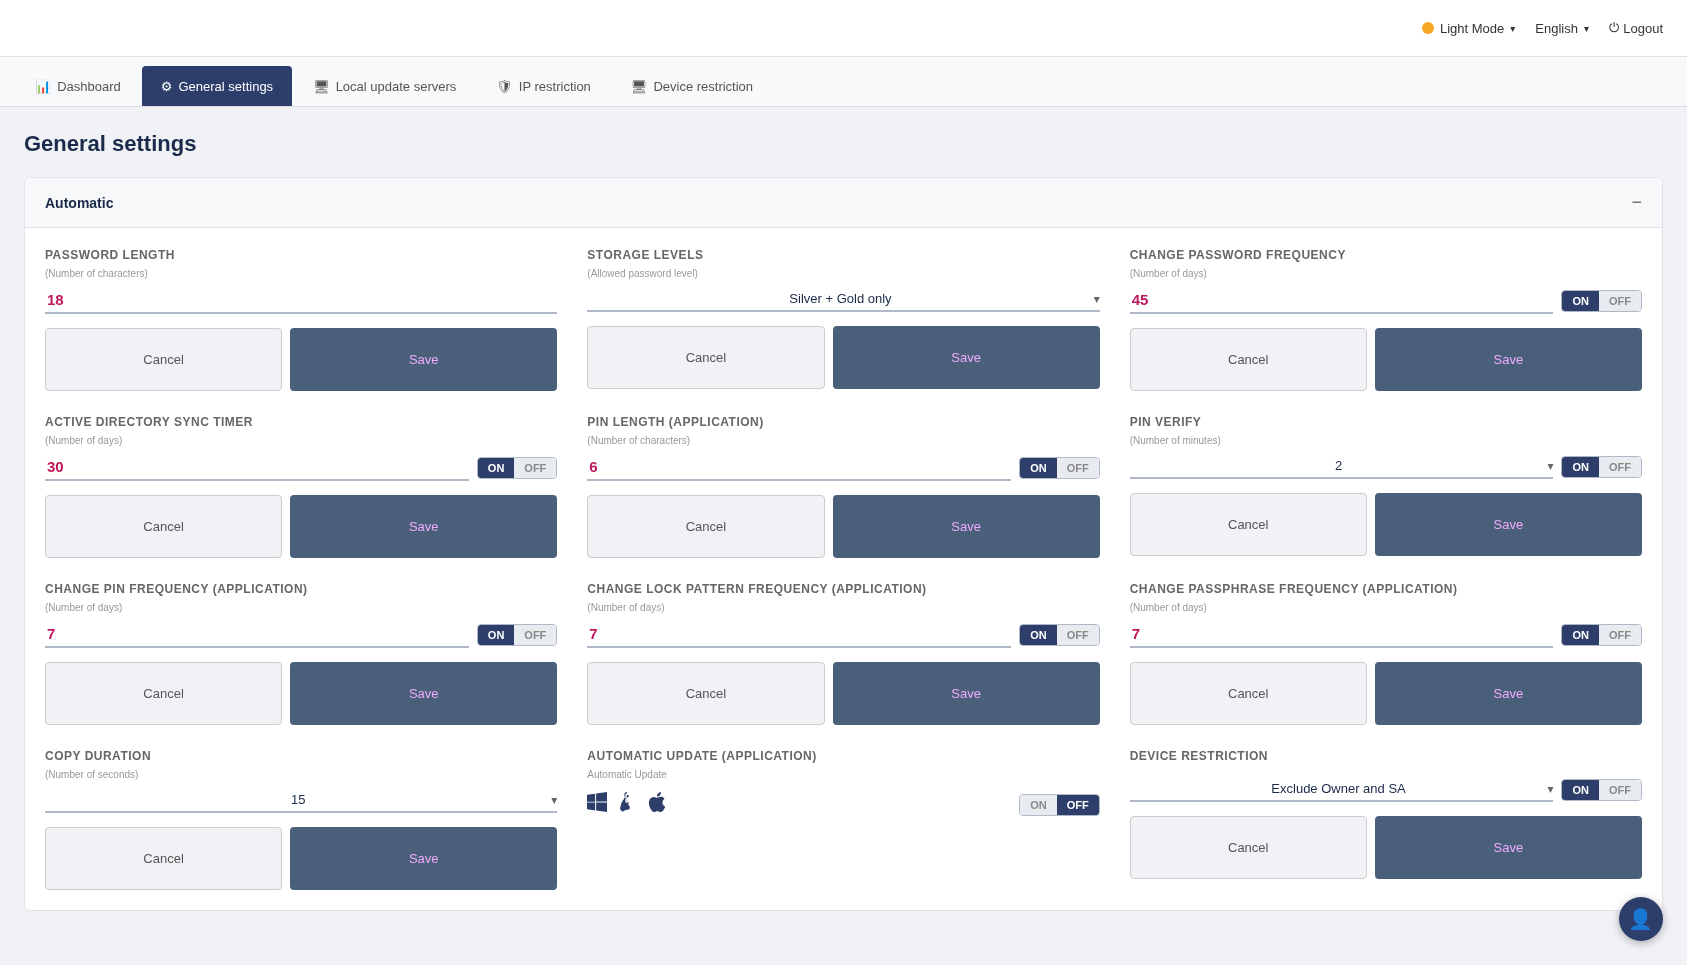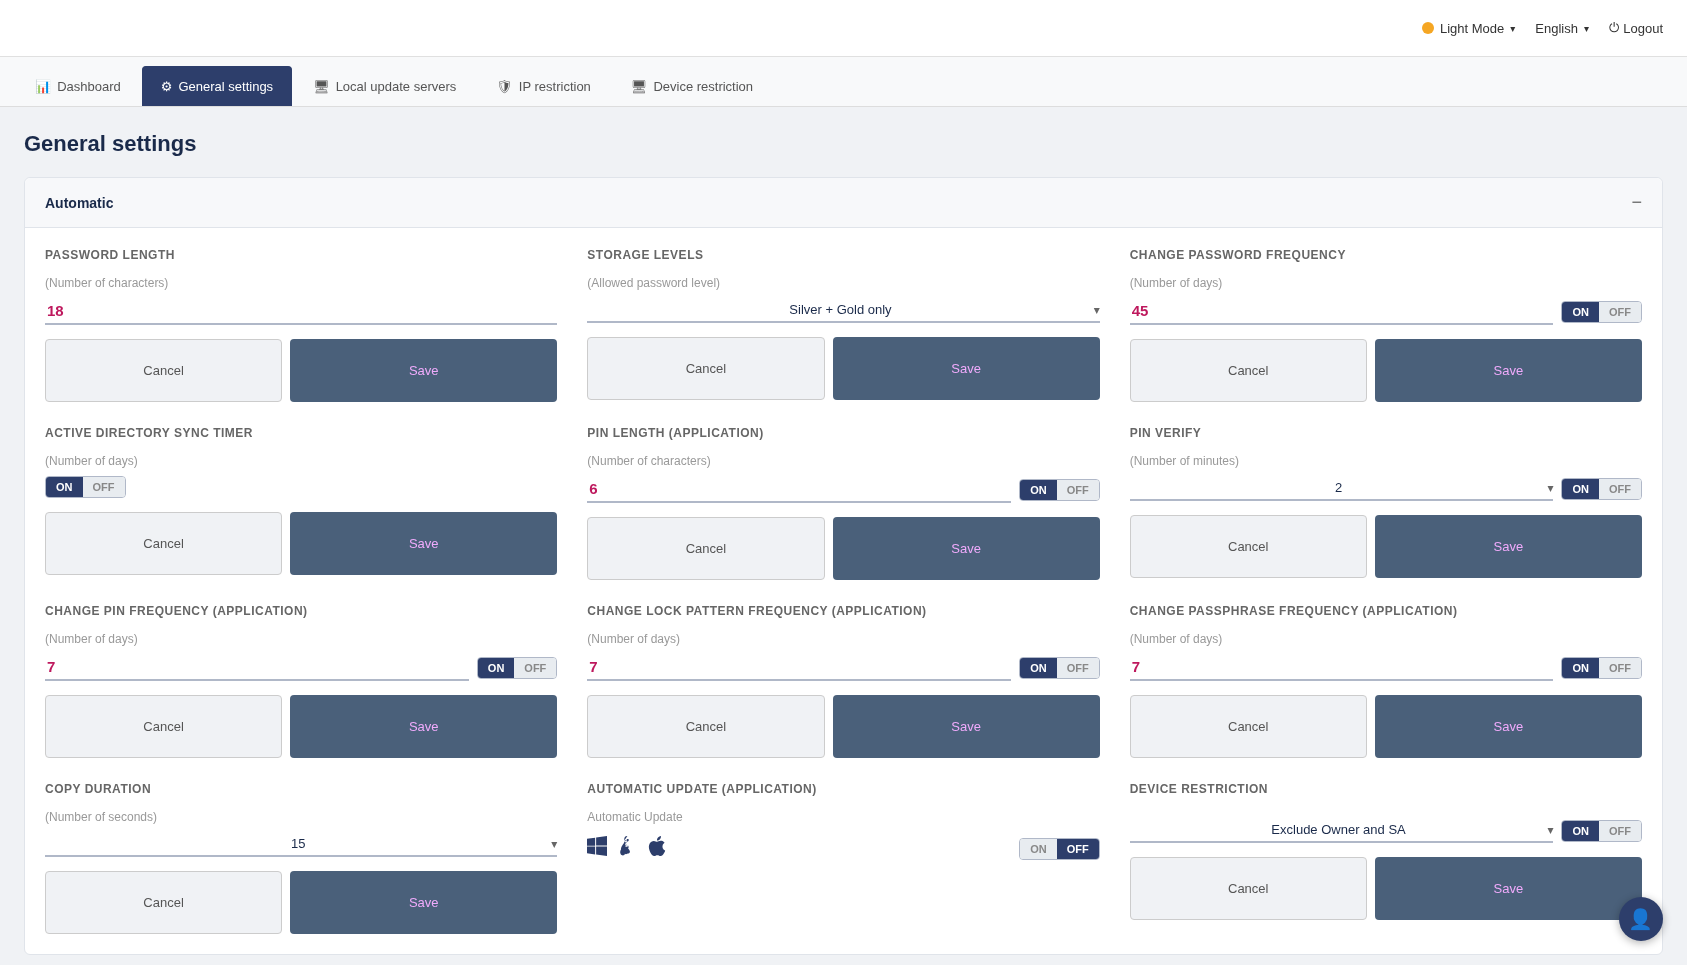--- a/index.html
+++ b/index.html
@@ -118,23 +118,22 @@
       gap: 6px;
     }
     .param-label {
       font-size: 12px;
       font-weight: 700;
       color: #666;
       text-transform: uppercase;
       letter-spacing: 0.5px;
     }
     .param-sublabel {
-      font-size: 12px;
+      font-size: 10px;
       color: #999;
-      margin-top: 8px;
     }
     .param-input-row {
       display: flex;
       align-items: center;
       gap: 8px;
       margin-top: 2px;
     }
     .param-input {
       flex: 1;
       border: none;
@@ -360,20 +359,21 @@
           <div class="btn-row">
             <button class="btn-cancel">Cancel</button>
             <button class="btn-save">Save</button>
           </div>
         </div>
 
         <div class="param-block">
           <span class="param-label">ACTIVE DIRECTORY SYNC TIMER</span>
           <span class="param-sublabel">(Number of days)</span>
           <div class="param-input-row">
+            <input class="param-input" type="text" value="30" style="">
             <div class="toggle-group">
               <button class="toggle-btn active-on">ON</button>
               <button class="toggle-btn">OFF</button>
             </div>
           </div>
           <div class="btn-row">
             <button class="btn-cancel">Cancel</button>
             <button class="btn-save">Save</button>
           </div>
         </div>

